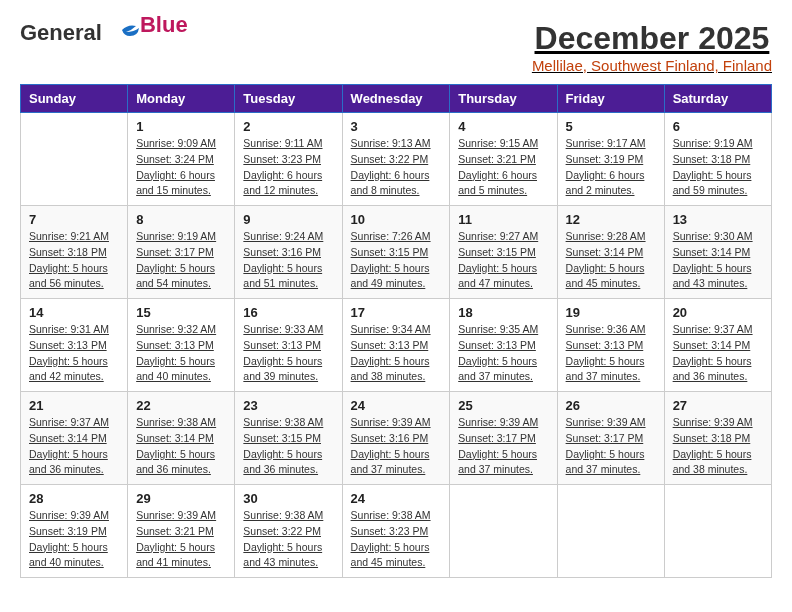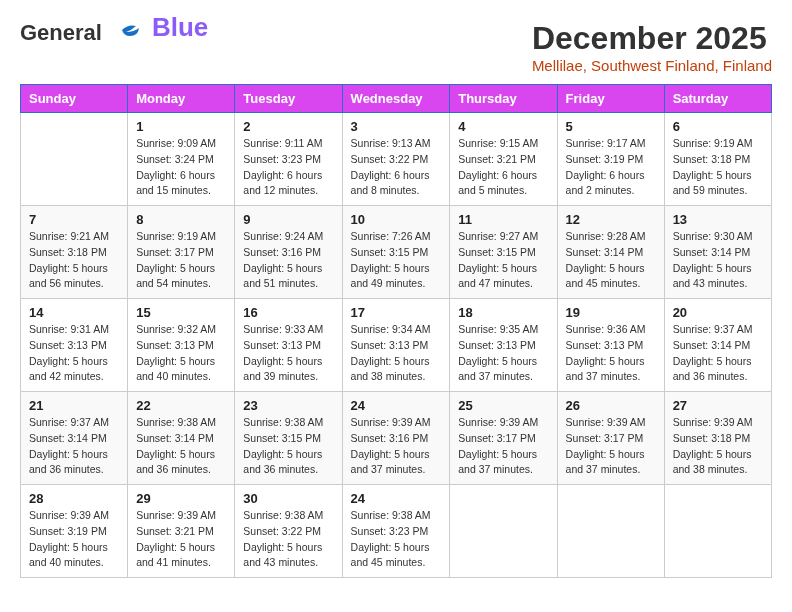--- a/index.html
+++ b/index.html
@@ -20,38 +20,39 @@
       display: flex;
       flex-direction: row;
       align-items: flex-start;
     }
     .logo-line {
       display: flex;
       align-items: center;
       gap: 2px;
     }
     .title-block {
-      text-align: left;
+      text-align: center;
+      text-decoration: underline;
     }
     .month-title {
       font-size: 32px;
       font-weight: bold;
       color: #333;
     }
     .location-title {
       font-size: 15px;
       color: #c2410c;
     }
     .calendar {
       width: 100%;
       border-collapse: collapse;
       border: 1px solid #ccc;
     }
     .calendar th {
-      background-color: #d946ef;
+      background-color: #4c1d95;
       color: #fff;
       font-size: 13px;
       font-weight: bold;
       padding: 6px 8px;
       text-align: left;
       border: 1px solid #2a6dc7;
     }
     .calendar td {
       vertical-align: top;
       padding: 6px 8px;
@@ -69,38 +70,39 @@
       font-size: 13px;
       font-weight: bold;
       display: block;
       margin-bottom: 2px;
       color: #222;
     }
     .day-info {
       font-size: 10.5px;
       color: #333;
       line-height: 1.5;
+      text-decoration: underline;
     }
     .empty-cell {
       background: #fff;
     }
   </style>
 </head>
 <body>
 
 <div class="header">
   <div class="logo">
     <div class="logo-line">
       <span style="font-size:22px;font-weight:bold;color:#333;">General</span>
 
       <svg width="36" height="22" viewBox="0 0 36 22">
         <path d="M18 8 Q24 2 32 4 Q28 8 22 10 Q30 10 35 6 Q34 14 26 14 Q20 14 18 8Z" fill="#1a6fc4"></path>
       </svg>
     </div>
-    <span style="font-size:26px;font-weight:bold;color:#8b5cf6;margin-top:-8px;margin-left:12px;">Blue</span>
+    <span style="font-size:22px;font-weight:bold;color:#be185d;margin-top:-8px;margin-left:0px;">Blue</span>
   </div>
   <div class="title-block">
     <div class="month-title">December 2025</div>
     <div class="location-title">Mellilae, Southwest Finland, Finland</div>
   </div>
 </div>
 
 <table class="calendar">
   <thead>
     <tr>

